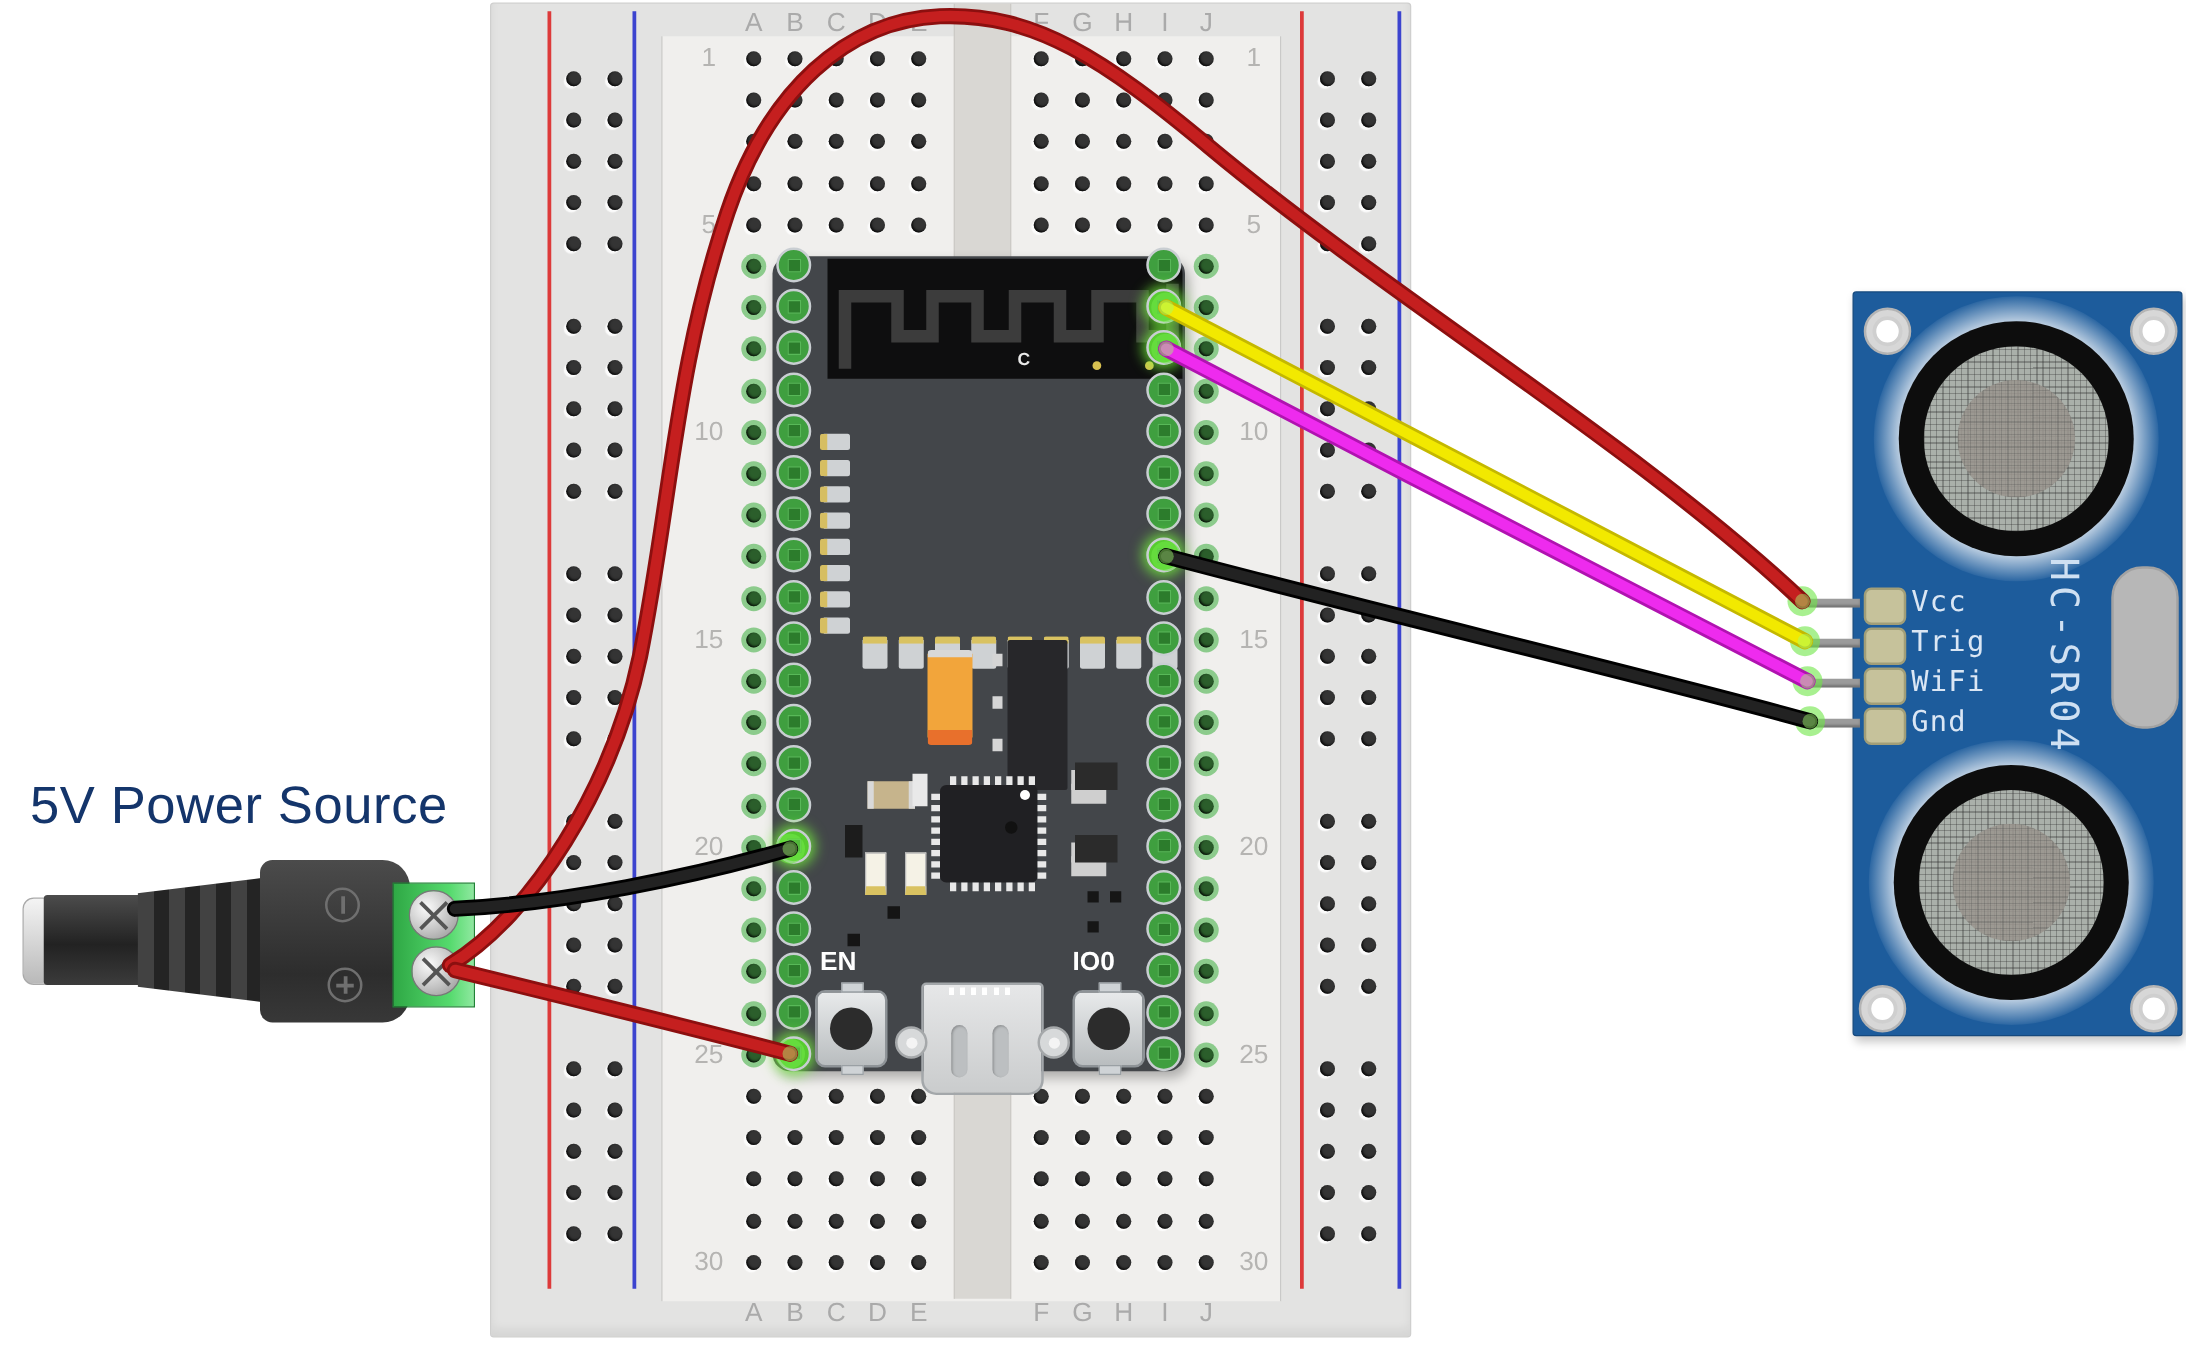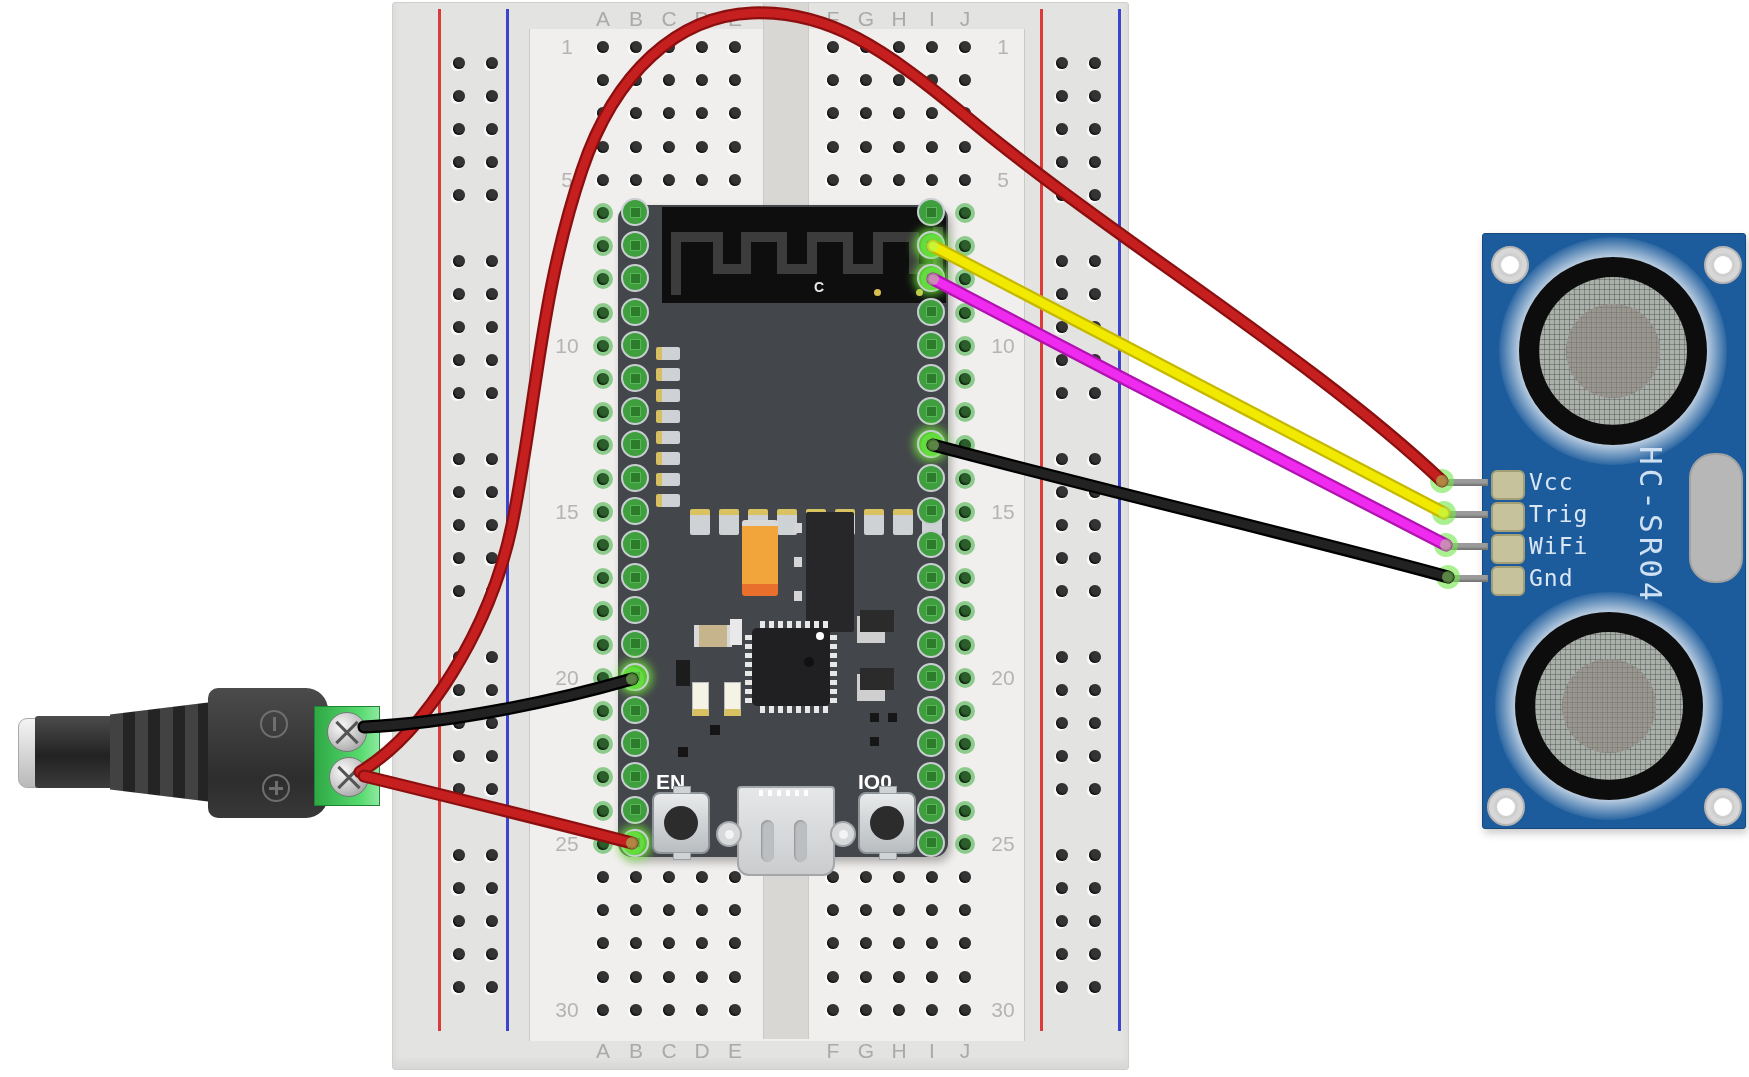--- a/index.html
+++ b/index.html
@@ -50,21 +50,21 @@
   .pin span{display:block;width:9px;height:9px;background:#2c7c2c;border:1px solid #58b858;}
   .pin.hot{background:#57cc30;box-shadow:0 0 10px 3px rgba(120,255,60,.75);}
   .cmp{position:absolute;}
   .btn{width:54px;height:58px;border-radius:8px;border:2px solid #8e9397;
        background:linear-gradient(180deg,#e8eaeb,#b9bdbf);}
   .btn i{position:absolute;left:50%;top:50%;width:34px;height:34px;margin:-17px 0 0 -17px;
          border-radius:50%;background:#2c2c2c;}
   .btn::before,.btn::after{content:"";position:absolute;left:50%;width:16px;height:6px;margin-left:-8px;
          background:#cfd3d6;border:1px solid #9aa0a4;}
   .btn::before{top:-8px;} .btn::after{bottom:-8px;}
-  .btn-label{color:#fff;font-weight:bold;font-size:21px;margin-top:12px;}
+  .btn-label{color:#fff;font-weight:bold;font-size:21px;}
   #usb{left:119px;top:581px;width:94px;height:86px;border:2px solid #a3a7aa;border-radius:4px 4px 12px 12px;
        background:linear-gradient(180deg,#e6e7e8,#cacccd);}
   .usb-slot{position:absolute;top:32px;width:13px;height:42px;border-radius:7px;background:#bcbfc1;
             box-shadow:inset 1px 1px 2px rgba(0,0,0,.25);}
   .usb-ear{width:22px;height:22px;border-radius:50%;background:#d7d9da;border:2px solid #a5a8aa;
            display:flex;align-items:center;justify-content:center;}
   .usb-ear b{display:block;width:9px;height:9px;border-radius:50%;background:#f4f4f4;}
   #usb-pins{left:141px;top:585px;width:50px;height:6px;
             background:repeating-linear-gradient(90deg,#fff 0 4px,transparent 4px 9px);}
 
@@ -828,20 +828,21 @@
         <div class="abs s-label" style="left: 46px; top: 331px;">Gnd</div>
       </div>
   </div>
   <div id="sensor-stubs">
       <div class="abs s-stub" style="left: 1444px; top: 478.5px; width: 44px;"></div>
       <div class="abs s-stub" style="left: 1444px; top: 510.5px; width: 44px;"></div>
       <div class="abs s-stub" style="left: 1444px; top: 542.5px; width: 44px;"></div>
       <div class="abs s-stub" style="left: 1444px; top: 574.5px; width: 44px;"></div>
     </div>
 
+  <span id="power-label" class="abs">5V Power Source</span>
   <div id="jack-tip" class="abs"></div>
   <div id="jack-barrel" class="abs"></div>
   <div id="jack-ridges" class="abs"></div>
   <div id="jack-body" class="abs">
     <div class="abs polarity" style="left:52px;top:22px">
       <span style="left:11px;top:5px;width:2.5px;height:14px"></span>
     </div>
     <div class="abs polarity" style="left:54px;top:86px">
       <span style="left:11px;top:5px;width:2.5px;height:14px"></span>
       <span style="left:5px;top:11px;width:14px;height:2.5px"></span>

